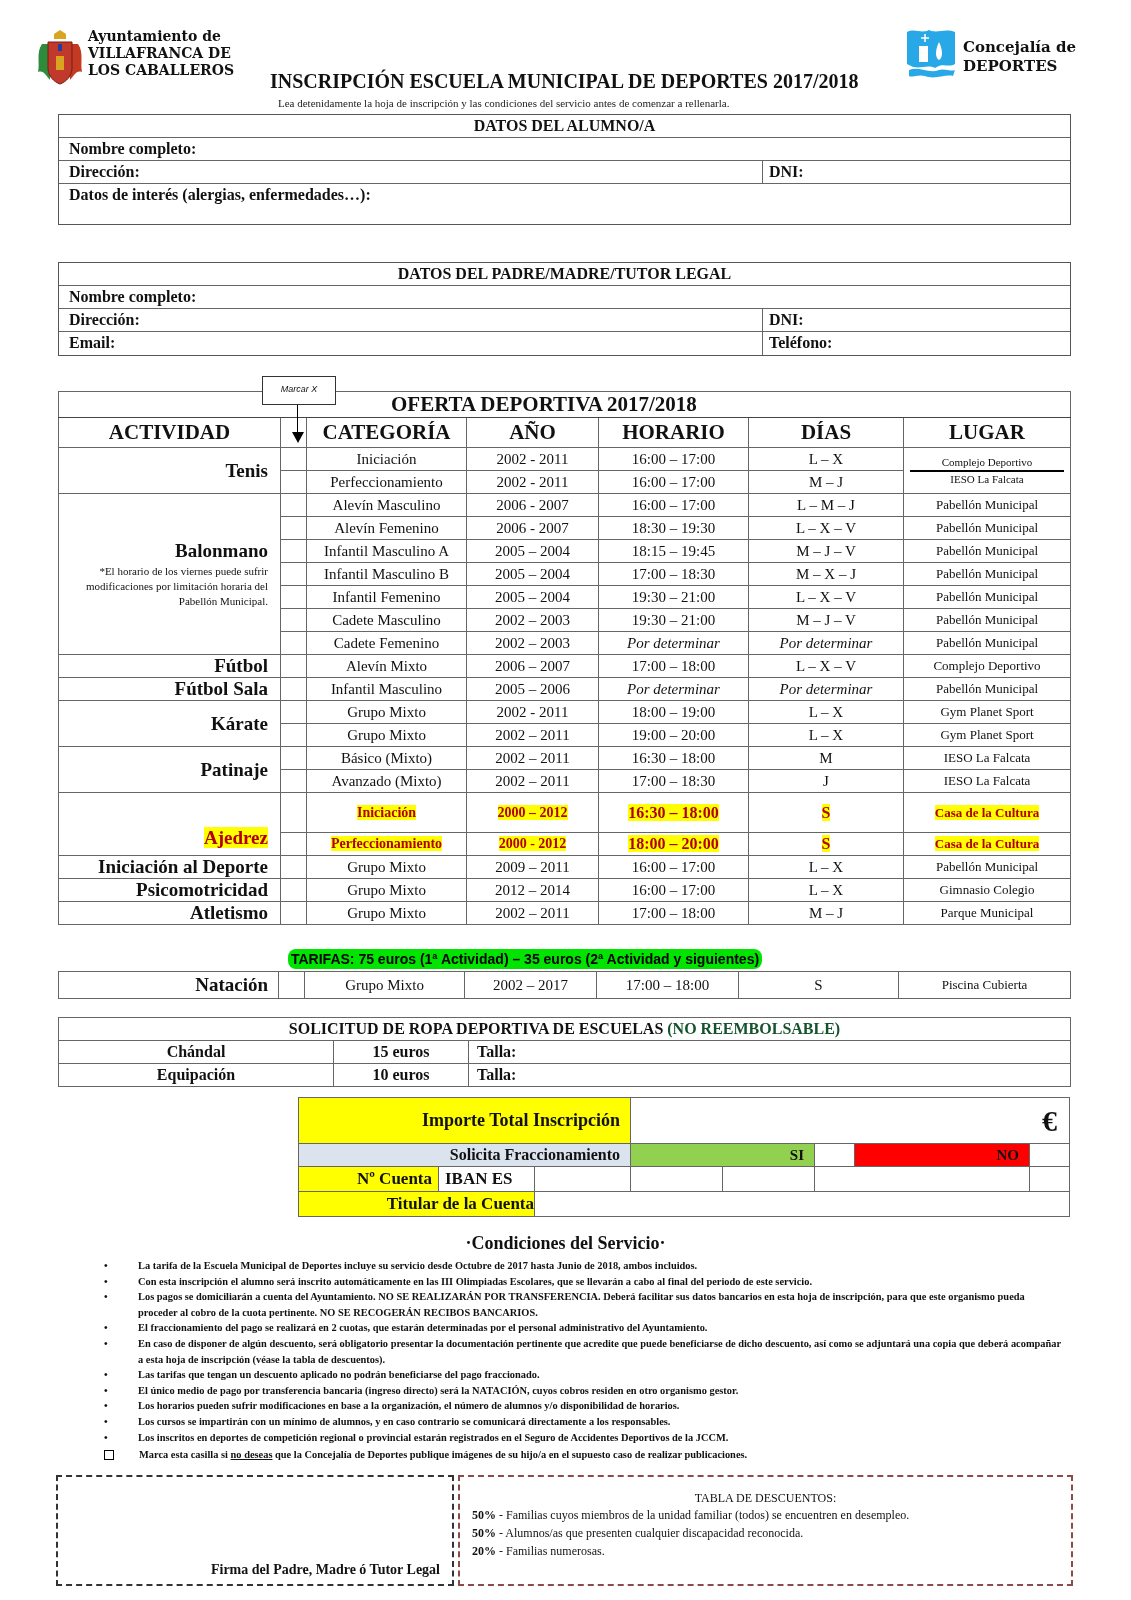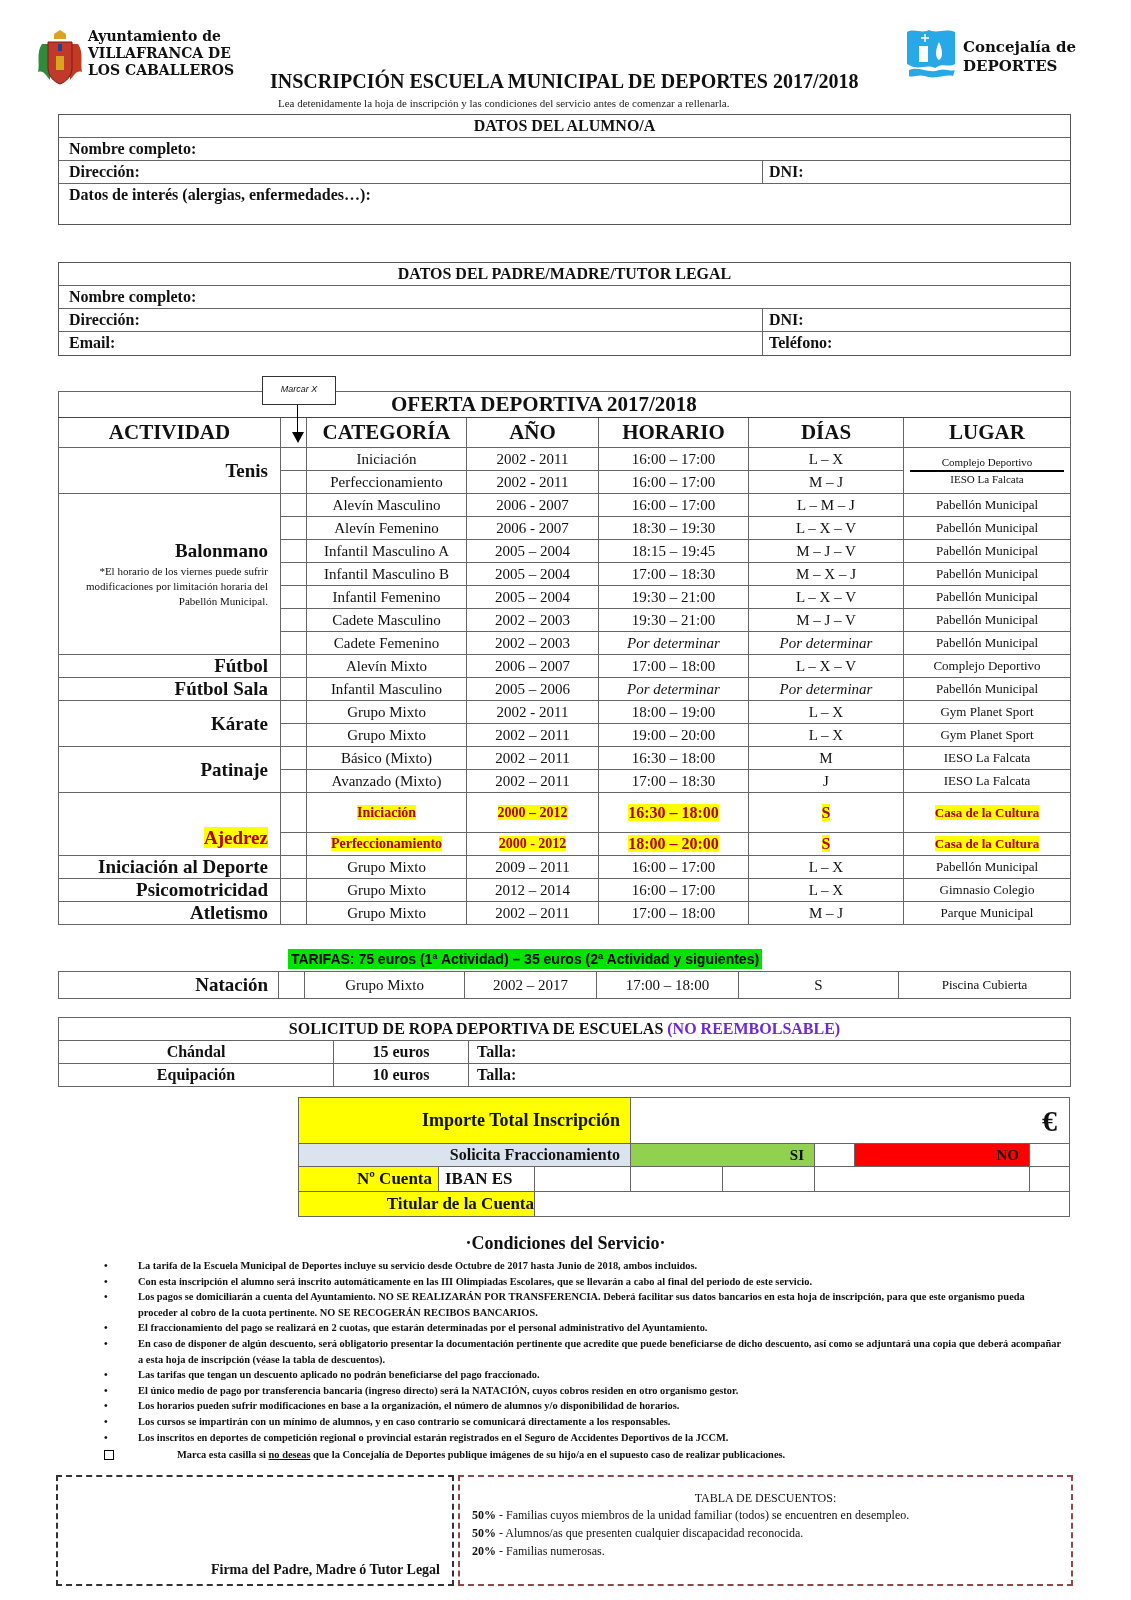--- a/index.html
+++ b/index.html
@@ -37,45 +37,45 @@
   table.offer td.act { text-align: right; padding-right: 12px; font-weight: bold; font-size: 19px; }
   table.offer td.lugar { font-size: 13px; }
   table.offer td.mark { width: 26px; }
   .note { display: block; font-weight: normal; font-size: 11px; line-height: 15px; margin-top: 2px; }
   .ital { font-style: italic; }
   .hl { background: #ffff00; color: #b00000; font-weight: bold; }
   .hl-act { background: #ffff00; color: #b00000; }
   .tenis-lugar { font-size: 11px !important; line-height: 14px; }
   .tenis-lugar .bar { display: block; border-top: 2px solid #000; margin: 1px 6px 0; }
 
-  .tarifas { left: 288px; top: 949px; background: #00e400; font-family: "Liberation Sans", sans-serif; font-weight: bold; font-size: 14px; padding: 0 3px; height: 20px; line-height: 20px; color: #000; }
+  .tarifas { left: 288px; top: 949px; background: #00e400; font-family: "Liberation Sans", sans-serif; font-weight: bold; font-size: 14px; padding: 0 3px; height: 20px; line-height: 20px; color: #000; border-radius: 8px; }
 
   table.natacion { position: absolute; left: 58px; top: 971px; width: 1013px; border-collapse: collapse; font-family: "Liberation Serif", serif; }
   table.natacion td { border: 1px solid #666; height: 27px; text-align: center; font-size: 15px; }
 
   
   table.ropa { position: absolute; left: 58px; top: 1017px; width: 1013px; border-collapse: collapse; font-family: "Liberation Serif", serif; }
   table.ropa td { border: 1px solid #666; height: 23px; font-size: 16px; font-weight: bold; }
   table.ropa .rh { text-align: center; }
-  .red { color: #6d28d9; }
+  .red { color: #14532d; }
 
   
   table.pay { position: absolute; left: 298px; top: 1097px; width: 772px; border-collapse: collapse; font-family: "Liberation Serif", serif; }
   table.pay td { border: 1px solid #666; font-weight: bold; }
   .yellow { background: #ffff00; }
   .lblue { background: #dbe3ef; }
   .green { background: #92d050; }
   .redbg { background: #ff0000; }
 
   
   .cond-title { left: 0; width: 1131px; top: 1233px; text-align: center; font-family: "Liberation Serif", serif; font-weight: bold; font-size: 18px; }
   ul.cond { position: absolute; left: 104px; top: 1258px; width: 960px; list-style: none; font-family: "Liberation Serif", serif; font-weight: bold; font-size: 10.4px; line-height: 15.6px; }
   ul.cond li { position: relative; padding-left: 34px; }
   ul.cond li::before { content: "•"; position: absolute; left: 0; top: 0; }
-  .checkbox-line { left: 104px; top: 1449px; font-family: "Liberation Serif", serif; font-weight: bold; font-size: 10.4px; display: flex; align-items: center; gap: 38px; }
+  .checkbox-line { left: 104px; top: 1449px; font-family: "Liberation Serif", serif; font-weight: bold; font-size: 10.4px; display: flex; align-items: center; }
   .cbox { width: 10px; height: 10px; border: 1px solid #000; margin-right: 25px; }
   u { text-decoration: underline; }
 
   
   .sig { left: 56px; top: 1475px; width: 398px; height: 111px; border: 2px dashed #333; }
   .sig-label { position: absolute; right: 12px; bottom: 6px; font-family: "Liberation Serif", serif; font-weight: bold; font-size: 14px; }
   .disc { left: 458px; top: 1475px; width: 615px; height: 111px; border: 2px dashed #8c4a4a; font-family: "Liberation Serif", serif; font-size: 12px; }
   .disc-title { text-align: center; margin-top: 14px; font-size: 12px; }
   .disc-item { padding-left: 12px; line-height: 18px; }
   .disc-item b { font-weight: bold; }

